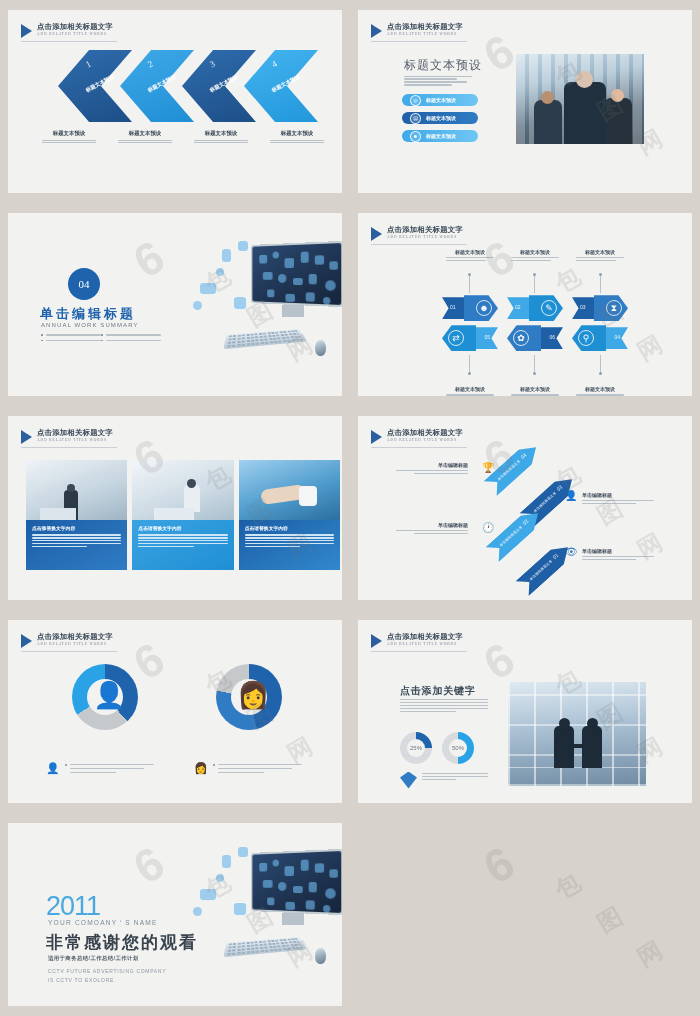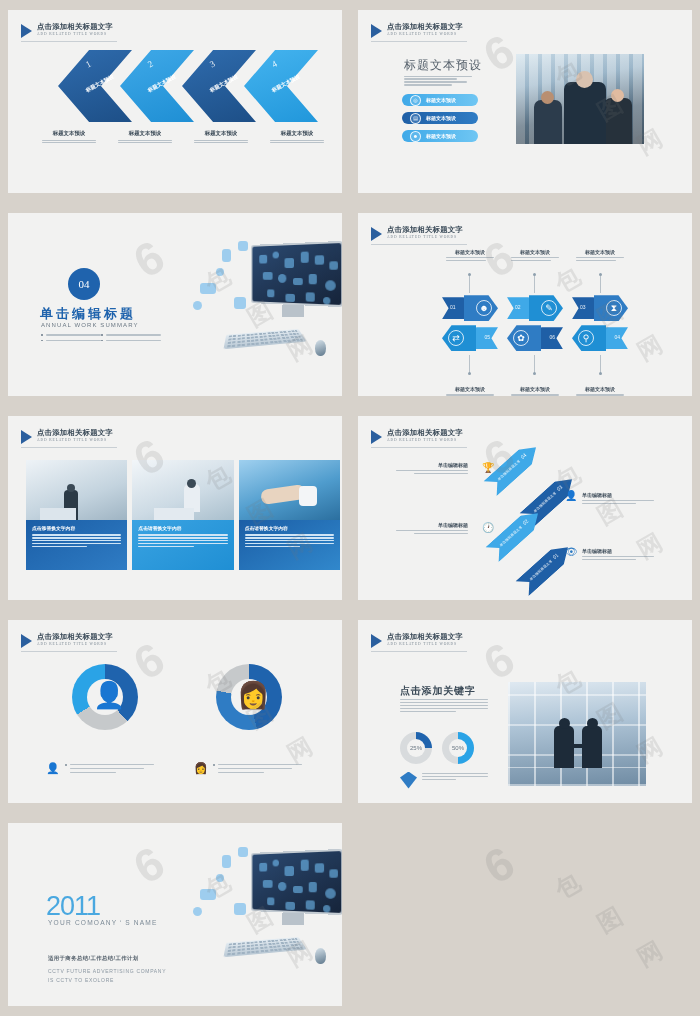--- a/index.html
+++ b/index.html
@@ -802,20 +802,21 @@
         <div class="rowk"></div>
             <div class="rowk"></div>
             <div class="rowk"></div>
             <div class="rowk"></div>
       </div>
       <div class="mouse" style="left:127px; top:107px;"></div>
     </div>
 
     <div class="y19">2011</div>
     <div class="ycn">YOUR COMOANY＇S NAME</div>
+    <div class="ythx">非常感谢您的观看</div>
     <div class="ysub">适用于商务总结/工作总结/工作计划</div>
     <div class="yen">CCTV FUTURE ADVERTISING COMPANY</div>
     <div class="yen" style="top:153px">IS CCTV TO EXOLORE</div>
   </div>
     </div>
 
 
 </div>
 
 <div class="wm">

